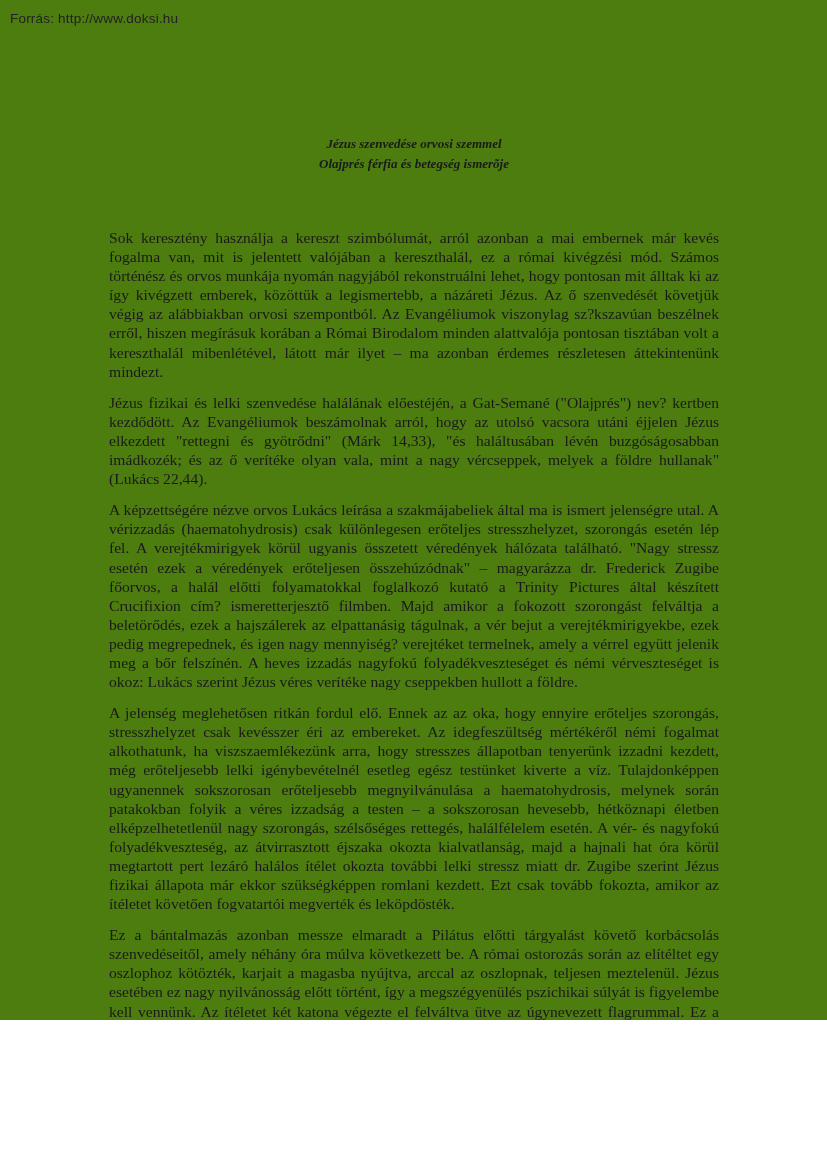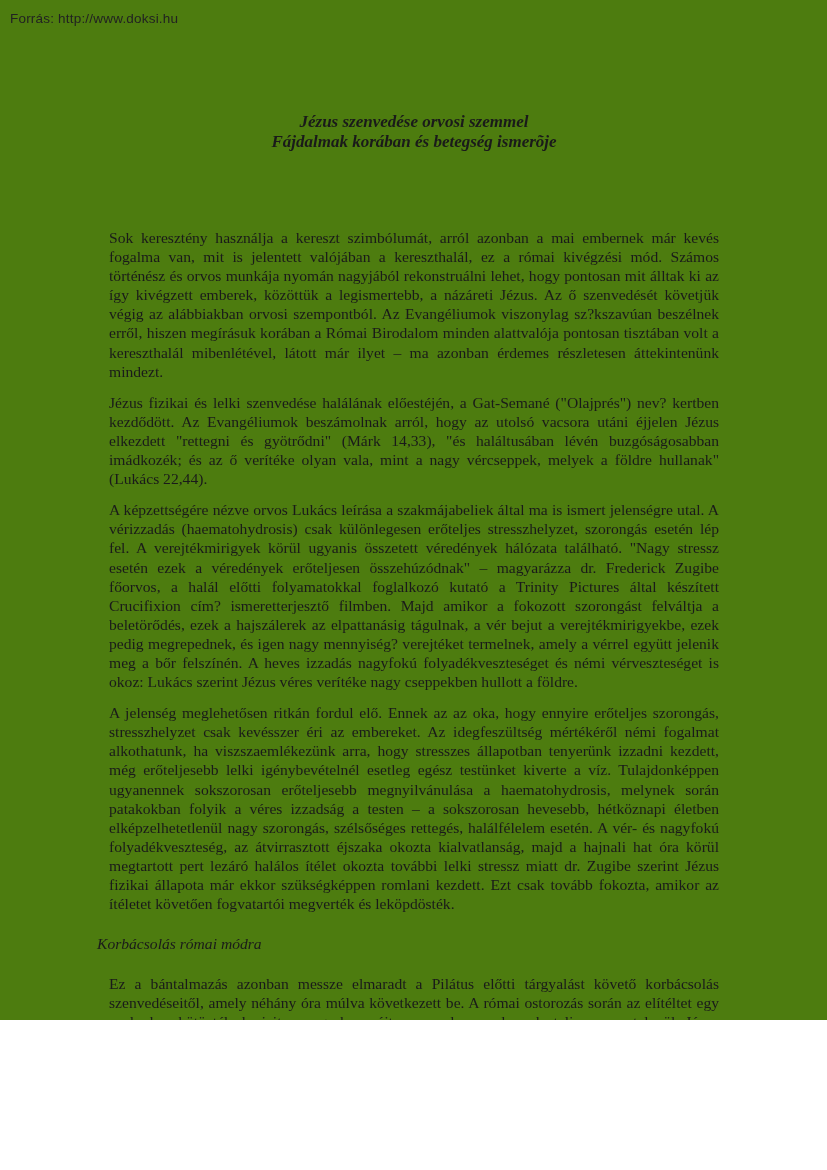--- a/index.html
+++ b/index.html
@@ -32,24 +32,24 @@
     width: 634px;
     text-align: center;
   }
   .author-line {
     font-style: italic;
     font-size: 16.5px;
     line-height: 19px;
     margin: 0 0 0 0;
   }
   .doc-title {
-    margin-top: 16px;
+    margin-top: 38px;
     font-style: italic;
     font-weight: bold;
-    font-size: 17px;
+    font-size: 13px;
     line-height: 20px;
   }
   .body-block {
     position: absolute;
     top: 216px;
     left: 97px;
     width: 634px;
     font-size: 15.6px;
     line-height: 19.1px;
   }
@@ -70,28 +70,27 @@
 </head>
 <body>
 
 <div class="page">
 
   <div class="source-line">Forrás: http://www.doksi.hu</div>
 
   <div class="head-block">
     <div class="doc-title">
       <div>Jézus szenvedése orvosi szemmel</div>
-      <div>Fájdalmak korában és betegség ismerõje</div>
+      <div>Olajprés férfia és betegség ismerõje</div>
     </div>
   </div>
 
   <div class="body-block">
     <p>Sok keresztény használja a kereszt szimbólumát, arról azonban a mai embernek már kevés fogalma van, mit is jelentett valójában a kereszthalál, ez a római kivégzési mód. Számos történész és orvos munkája nyomán nagyjából rekonstruálni lehet, hogy pontosan mit álltak ki az így kivégzett emberek, közöttük a legismertebb, a názáreti Jézus. Az ő szenvedését követjük végig az alábbiakban orvosi szempontból. Az Evangéliumok viszonylag sz?kszavúan beszélnek erről, hiszen megírásuk korában a Római Birodalom minden alattvalója pontosan tisztában volt a kereszthalál mibenlétével, látott már ilyet – ma azonban érdemes részletesen áttekintenünk mindezt.</p>
     <p>Jézus fizikai és lelki szenvedése halálának előestéjén, a Gat-Semané ("Olajprés") nev? kertben kezdődött. Az Evangéliumok beszámolnak arról, hogy az utolsó vacsora utáni éjjelen Jézus elkezdett "rettegni és gyötrődni" (Márk 14,33), "és haláltusában lévén buzgóságosabban imádkozék; és az ő verítéke olyan vala, mint a nagy vércseppek, melyek a földre hullanak" (Lukács 22,44).</p>
     <p>A képzettségére nézve orvos Lukács leírása a szakmájabeliek által ma is ismert jelenségre utal. A vérizzadás (haematohydrosis) csak különlegesen erőteljes stresszhelyzet, szorongás esetén lép fel. A verejtékmirigyek körül ugyanis összetett véredények hálózata található. "Nagy stressz esetén ezek a véredények erőteljesen összehúzódnak" – magyarázza dr. Frederick Zugibe főorvos, a halál előtti folyamatokkal foglalkozó kutató a Trinity Pictures által készített Crucifixion cím? ismeretterjesztő filmben. Majd amikor a fokozott szorongást felváltja a beletörődés, ezek a hajszálerek az elpattanásig tágulnak, a vér bejut a verejtékmirigyekbe, ezek pedig megrepednek, és igen nagy mennyiség? verejtéket termelnek, amely a vérrel együtt jelenik meg a bőr felszínén. A heves izzadás nagyfokú folyadékveszteséget és némi vérveszteséget is okoz: Lukács szerint Jézus véres verítéke nagy cseppekben hullott a földre.</p>
     <p>A jelenség meglehetősen ritkán fordul elő. Ennek az az oka, hogy ennyire erőteljes szorongás, stresszhelyzet csak kevésszer éri az embereket. Az idegfeszültség mértékéről némi fogalmat alkothatunk, ha viszszaemlékezünk arra, hogy stresszes állapotban tenyerünk izzadni kezdett, még erőteljesebb lelki igénybevételnél esetleg egész testünket kiverte a víz. Tulajdonképpen ugyanennek sokszorosan erőteljesebb megnyilvánulása a haematohydrosis, melynek során patakokban folyik a véres izzadság a testen – a sokszorosan hevesebb, hétköznapi életben elképzelhetetlenül nagy szorongás, szélsőséges rettegés, halálfélelem esetén. A vér- és nagyfokú folyadékveszteség, az átvirrasztott éjszaka okozta kialvatlanság, majd a hajnali hat óra körül megtartott pert lezáró halálos ítélet okozta további lelki stressz miatt dr. Zugibe szerint Jézus fizikai állapota már ekkor szükségképpen romlani kezdett. Ezt csak tovább fokozta, amikor az ítéletet követően fogvatartói megverték és leköpdösték.</p>
 
-    <h2 class="section-heading">Korbácsolás római módra</h2>
 
     <p>Ez a bántalmazás azonban messze elmaradt a Pilátus előtti tárgyalást követő korbácsolás szenvedéseitől, amely néhány óra múlva következett be. A római ostorozás során az elítéltet egy oszlophoz kötözték, karjait a magasba nyújtva, arccal az oszlopnak, teljesen meztelenül. Jézus esetében ez nagy nyilvánosság előtt történt, így a megszégyenülés pszichikai súlyát is figyelembe kell vennünk. Az ítéletet két katona végezte el felváltva ütve az úgynevezett flagrummal. Ez a rövid nyel? korbács két ágban végződő bőrszíjakból állt, amelyek végén</p>
   </div>
 
 </div>
 
 </body></html>

